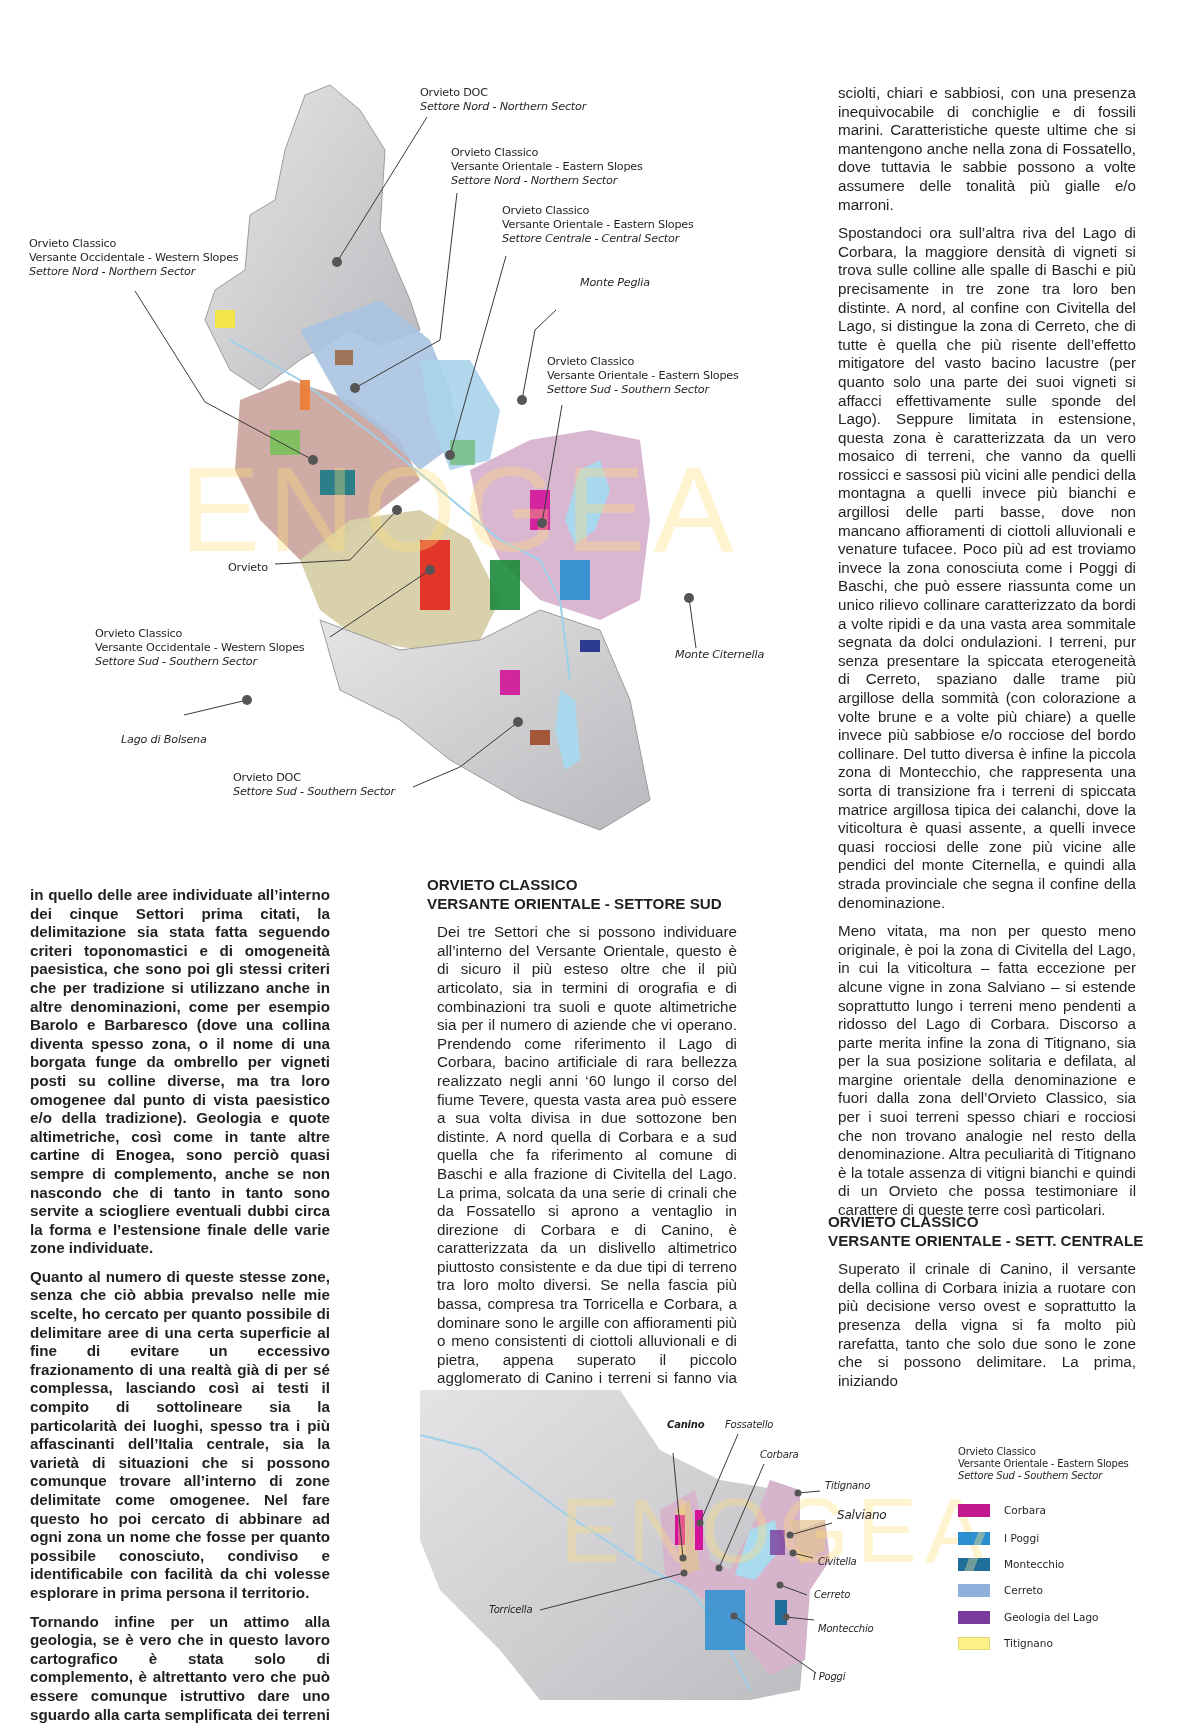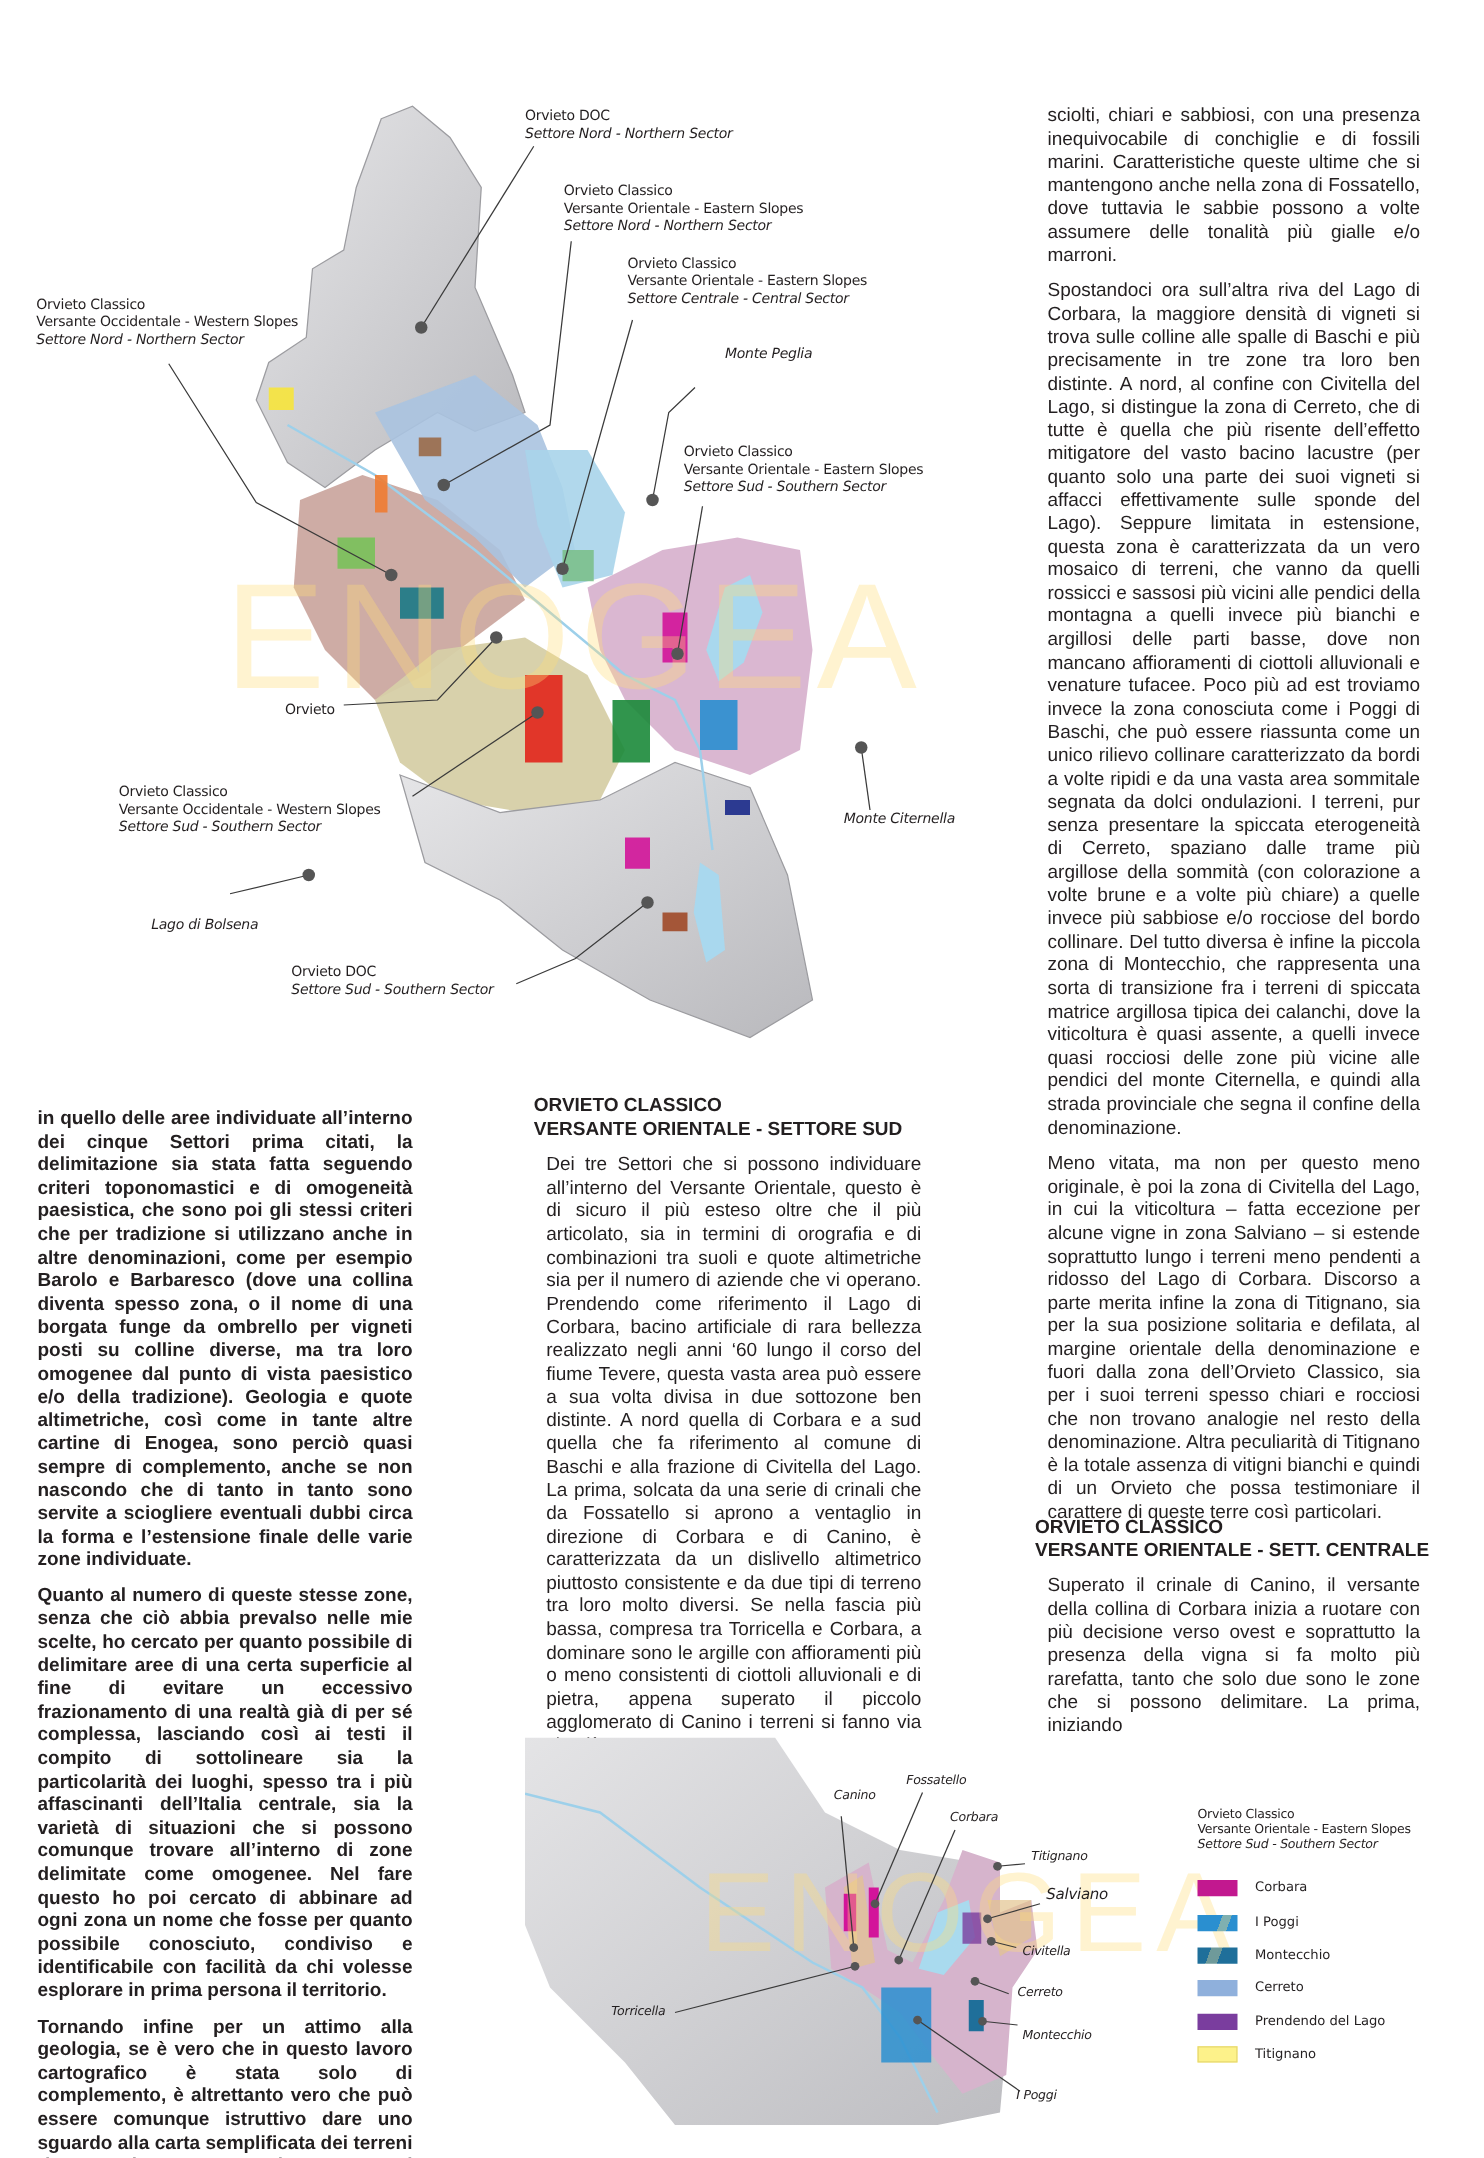--- a/index.html
+++ b/index.html
@@ -213,21 +213,21 @@
       <circle cx="378" cy="103" r="3.5"></circle>
         <circle cx="370" cy="145" r="3.5"></circle>
         <circle cx="373" cy="163" r="3.5"></circle>
       <circle cx="360" cy="195" r="3.5"></circle>
         <circle cx="366" cy="227" r="3.5"></circle>
         <circle cx="314" cy="226" r="3.5"></circle>
         <circle cx="264" cy="183" r="3.5"></circle>
     </g>
   </svg>
 
-  <div class="map-label" style="left:247px;top:40px;font-size:10px;"><i>Canino</i></div>
+  <div class="map-label" style="left:247px;top:28px;font-size:10px;font-weight:bold;"><i>Canino</i></div>
   <div class="map-label" style="left:305px;top:28px;font-size:10px;"><i>Fossatello</i></div>
   <div class="map-label" style="left:340px;top:58px;font-size:10px;"><i>Corbara</i></div>
   <div class="map-label" style="left:405px;top:89px;font-size:10px;"><i>Titignano</i></div>
   <div class="map-label" style="left:417px;top:118px;font-size:12px;"><i>Salviano</i></div>
   <div class="map-label" style="left:398px;top:165px;font-size:10px;"><i>Civitella</i></div>
   <div class="map-label" style="left:394px;top:198px;font-size:10px;"><i>Cerreto</i></div>
   <div class="map-label" style="left:398px;top:232px;font-size:10px;"><i>Montecchio</i></div>
   <div class="map-label" style="left:393px;top:280px;font-size:10px;"><i>I Poggi</i></div>
   <div class="map-label" style="left:69px;top:213px;font-size:10px;"><i>Torricella</i></div>
 </div>
@@ -249,19 +249,19 @@
   <div class="legend-item" style="top:110px;">
     <span class="swatch" style="background:linear-gradient(110deg,#1f6f9a 30%,#6f9a9a 30%,#6f9a9a 55%,#1f6f9a 55%);"></span>
     <span class="legend-label">Montecchio</span>
   </div>
   <div class="legend-item" style="top:136px;">
     <span class="swatch" style="background:#8fb0dc;"></span>
     <span class="legend-label">Cerreto</span>
   </div>
   <div class="legend-item" style="top:163px;">
     <span class="swatch" style="background:#7a3d9e;"></span>
-    <span class="legend-label">Prendendo del Lago</span>
+    <span class="legend-label">Geologia del Lago</span>
   </div>
   <div class="legend-item" style="top:189px;">
     <span class="swatch" style="background:#fdf28a;border:1px solid #e6d870;box-sizing:border-box;"></span>
     <span class="legend-label">Titignano</span>
   </div>
 </div>
 
 </body></html>

